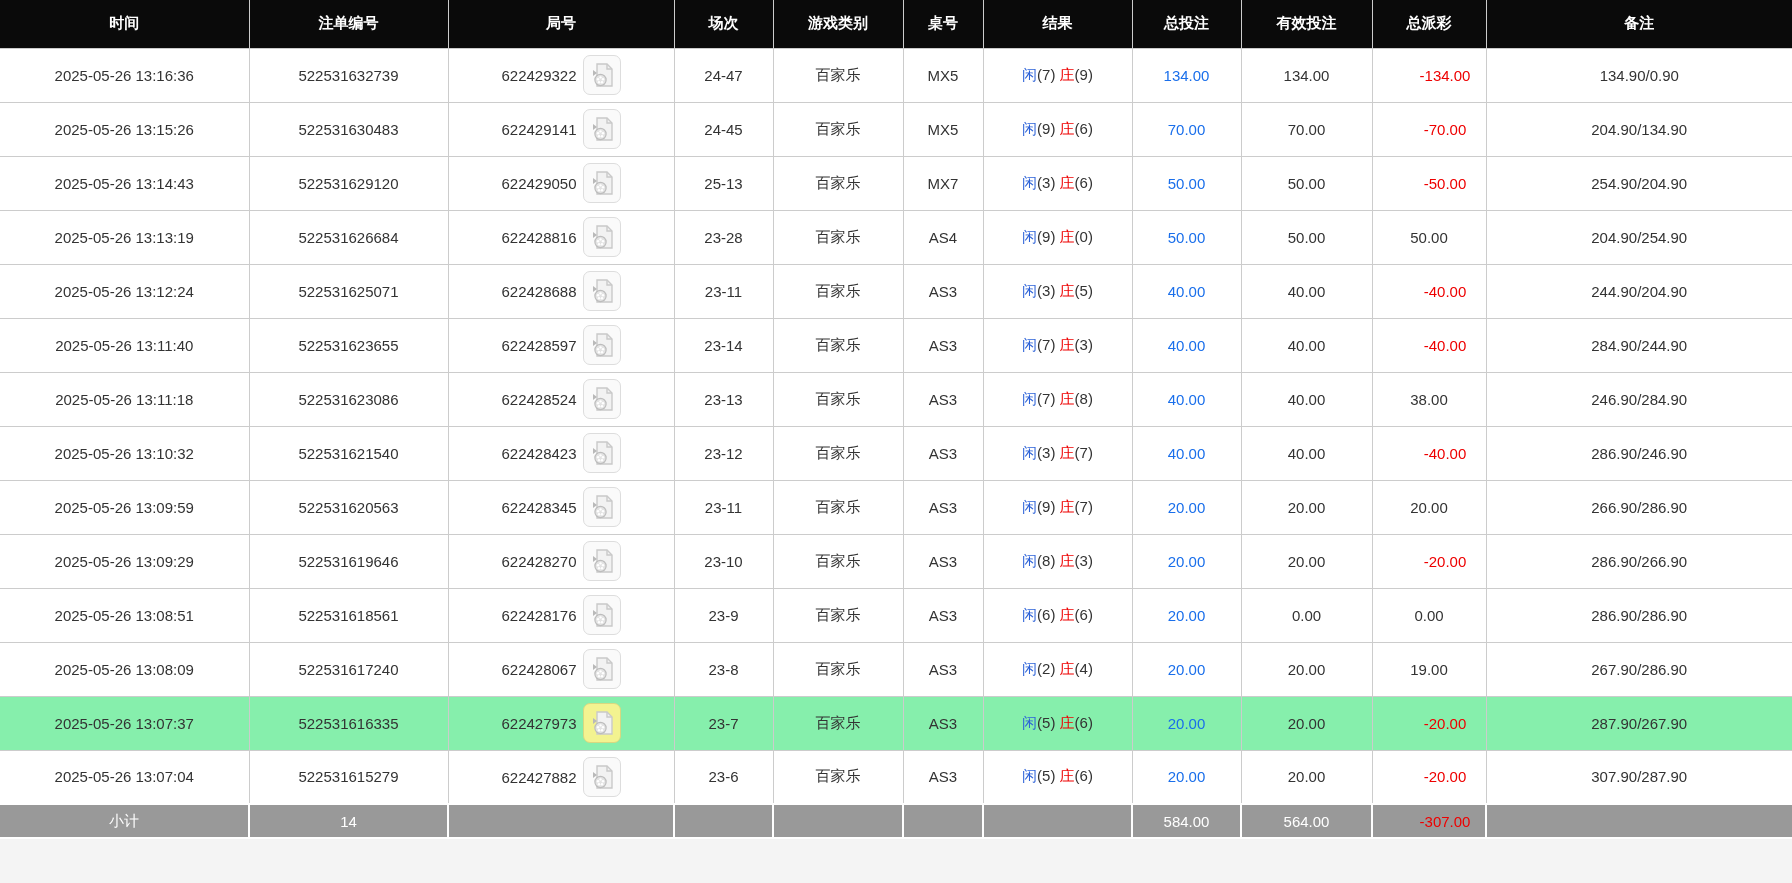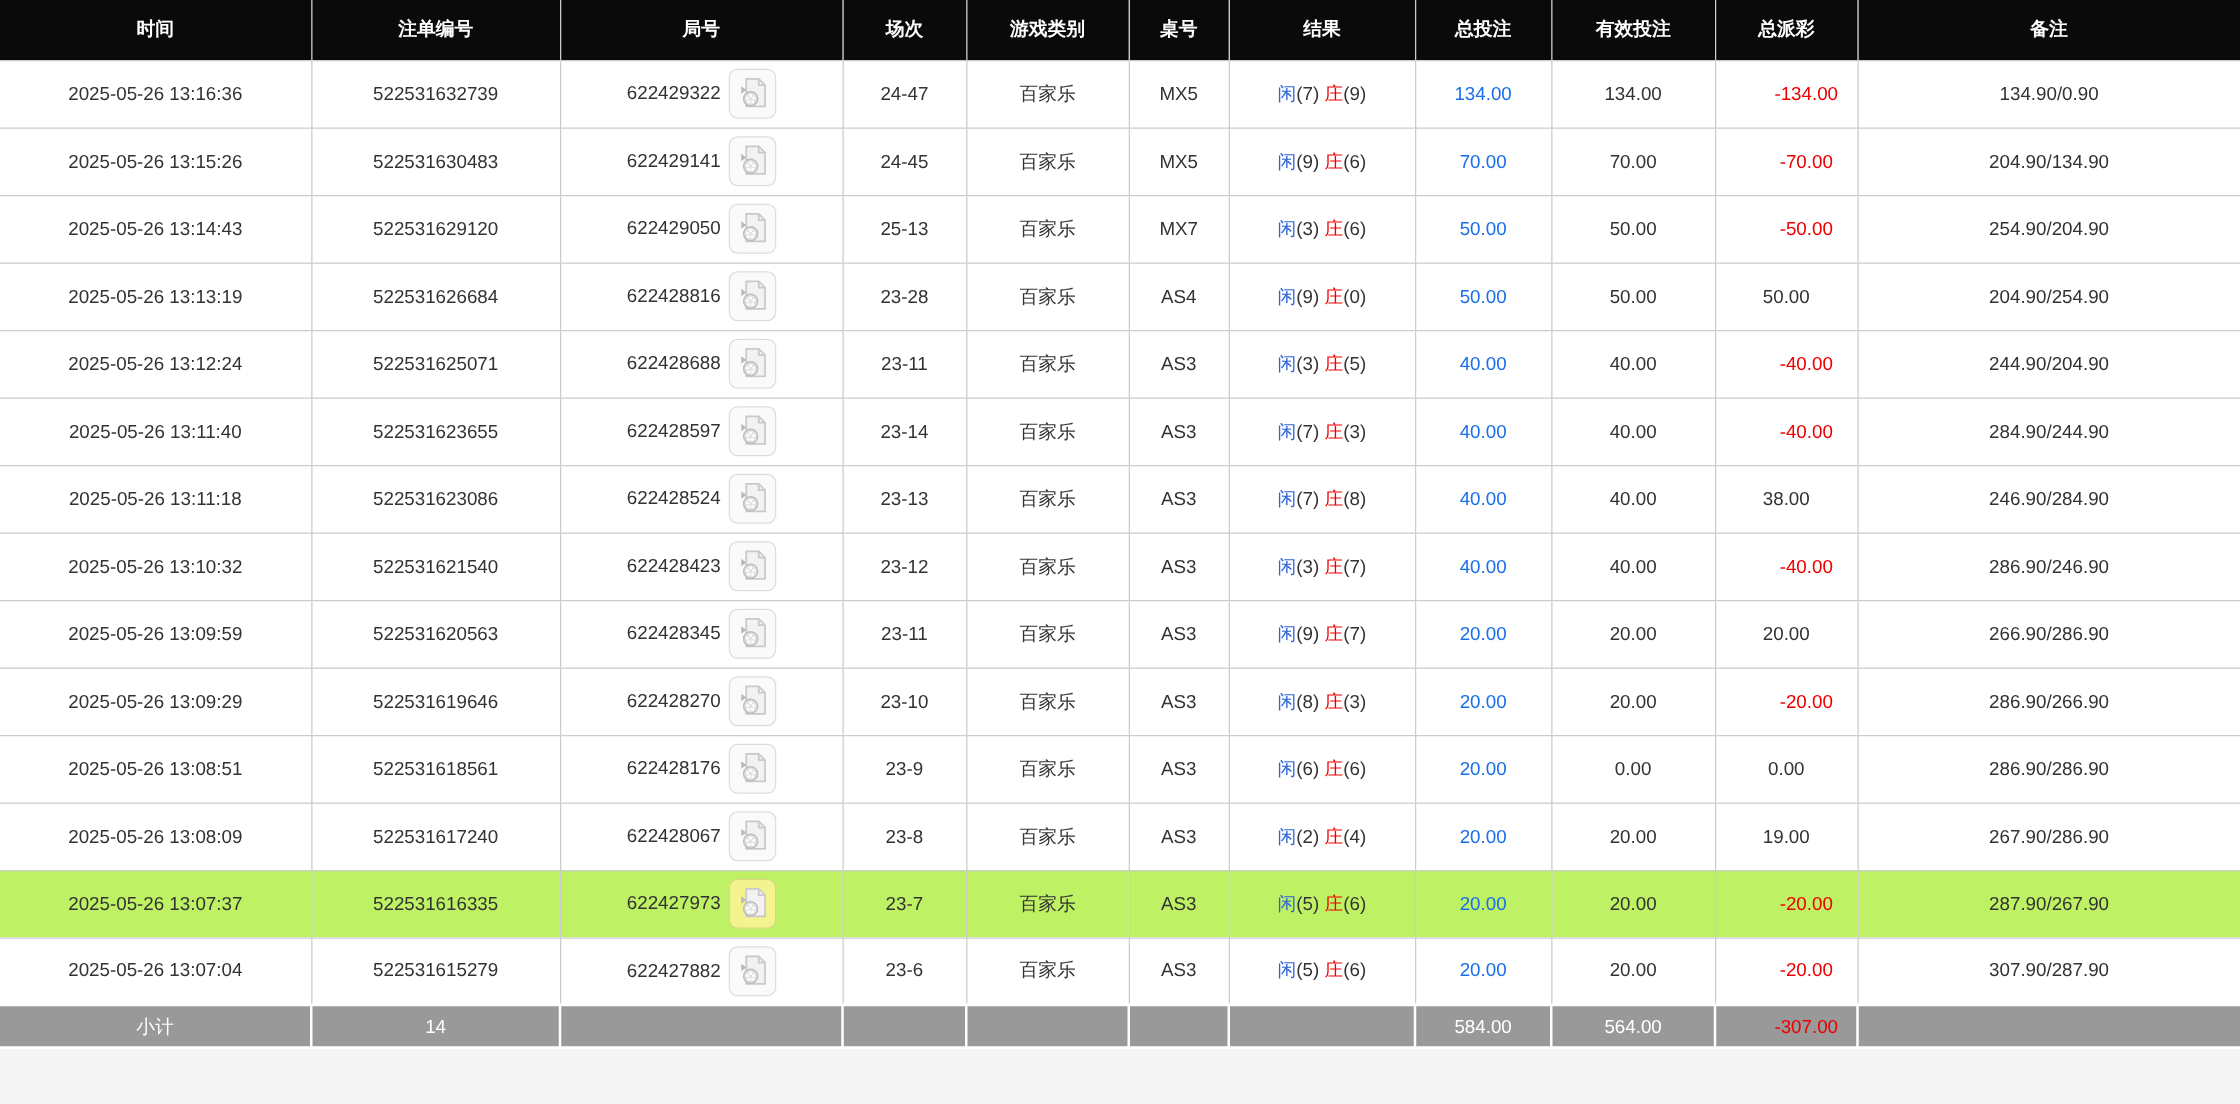--- a/index.html
+++ b/index.html
@@ -32,21 +32,21 @@
   thead th:last-child { border-right: none; }
   tbody.data td {
     height: 54px;
     text-align: center;
     vertical-align: middle;
     border: 1px solid #cccccc;
     background: #ffffff;
   }
   tbody.data td:first-child { border-left: none; margin-top: 11px; }
   tbody.data td:last-child { border-right: none; }
-  tbody.data tr.highlighted td { background: #bef264; }
+  tbody.data tr.highlighted td { background: #86efac; }
   .amount-link { color: #1a6feb; }
   .neg { color: #ee0000; padding-left: 32px; }
   .result-player { color: #2e63d8; }
   .result-banker { color: #ee0000; }
   .result-score { color: #333; }
   .video-btn {
     display: inline-block;
     width: 38px;
     height: 40px;
     border: 1px solid #ddd;

